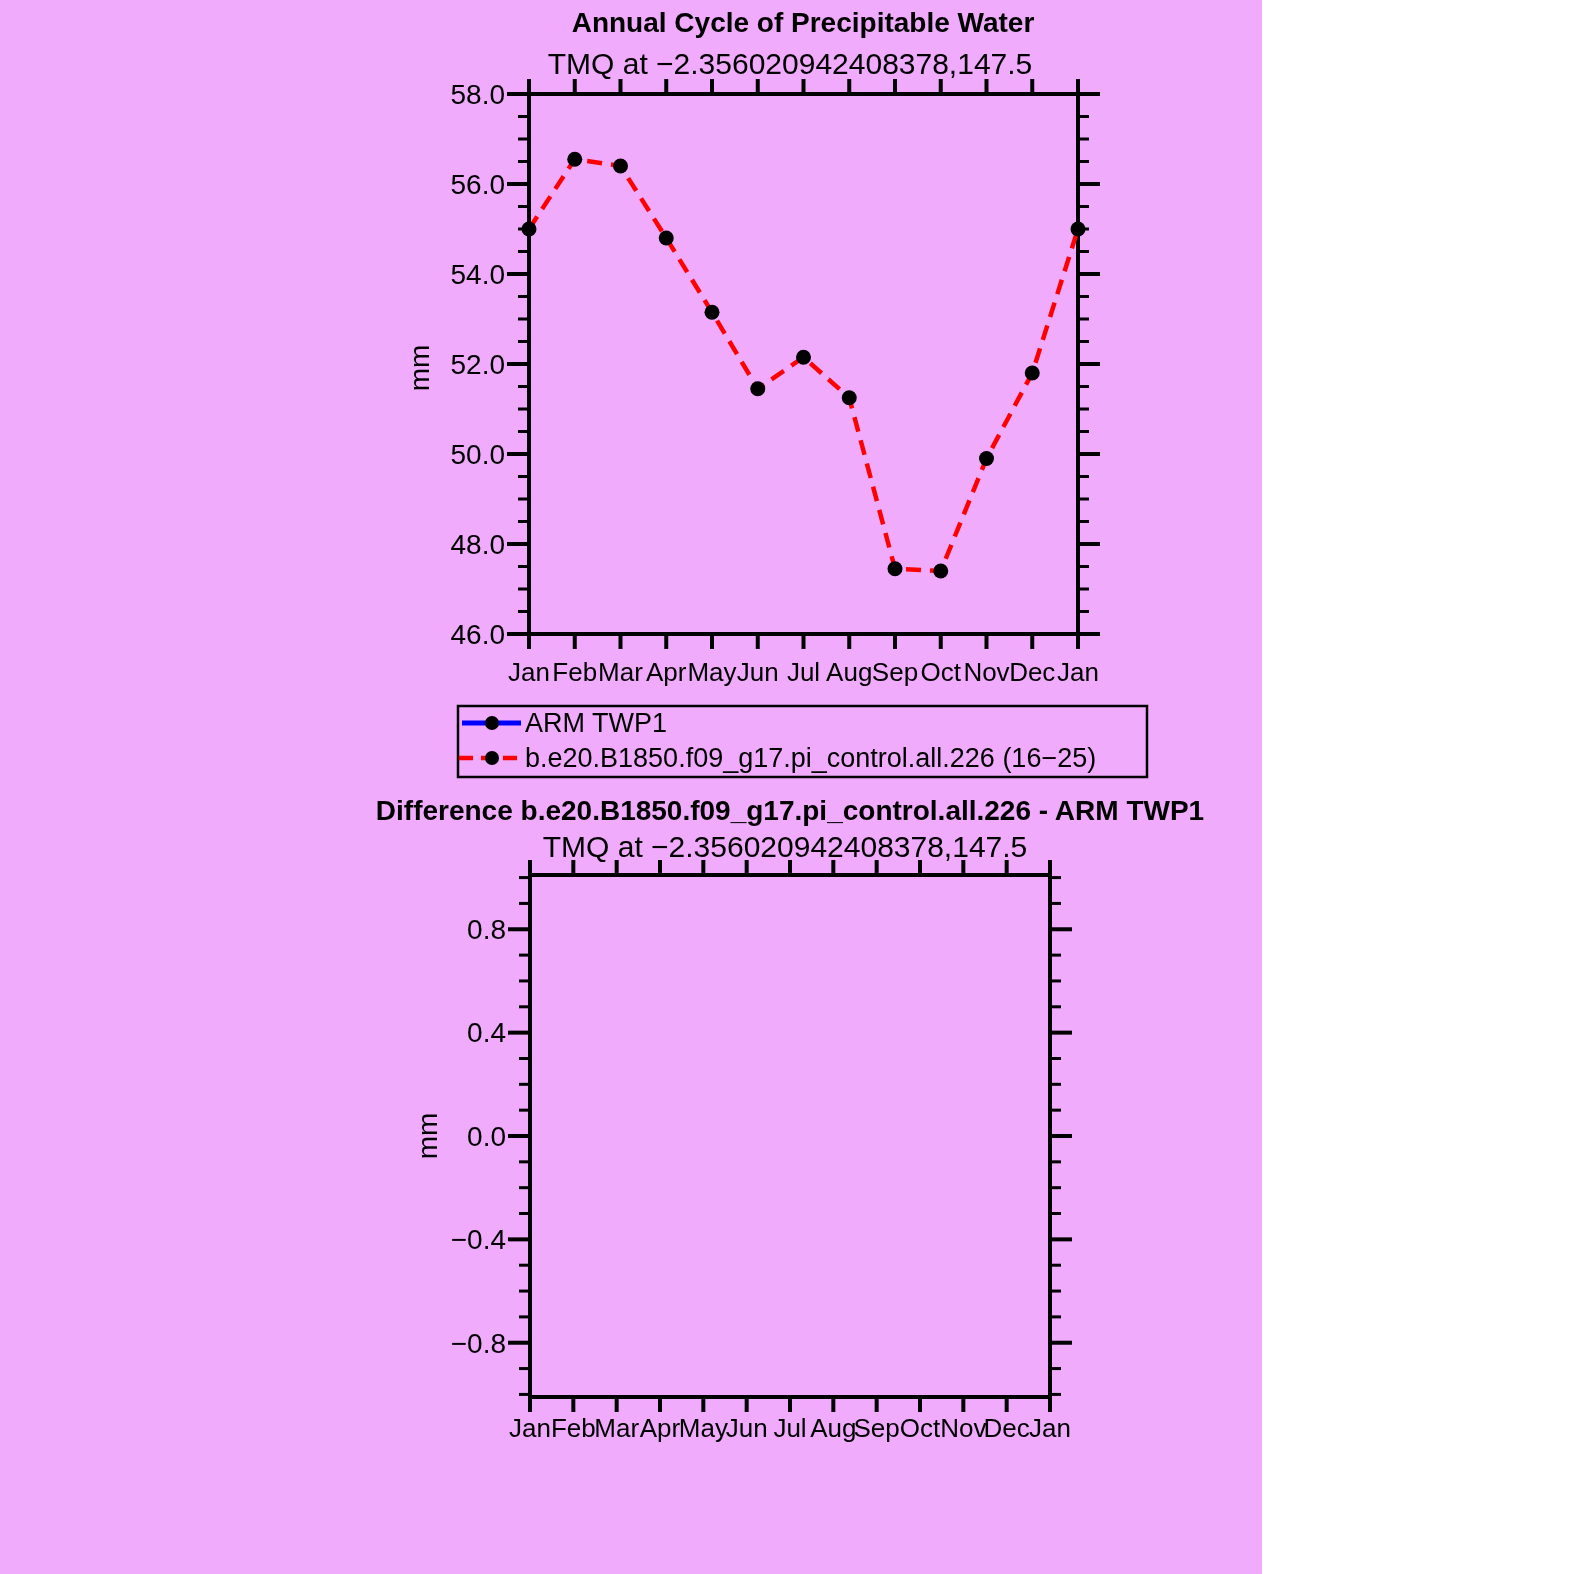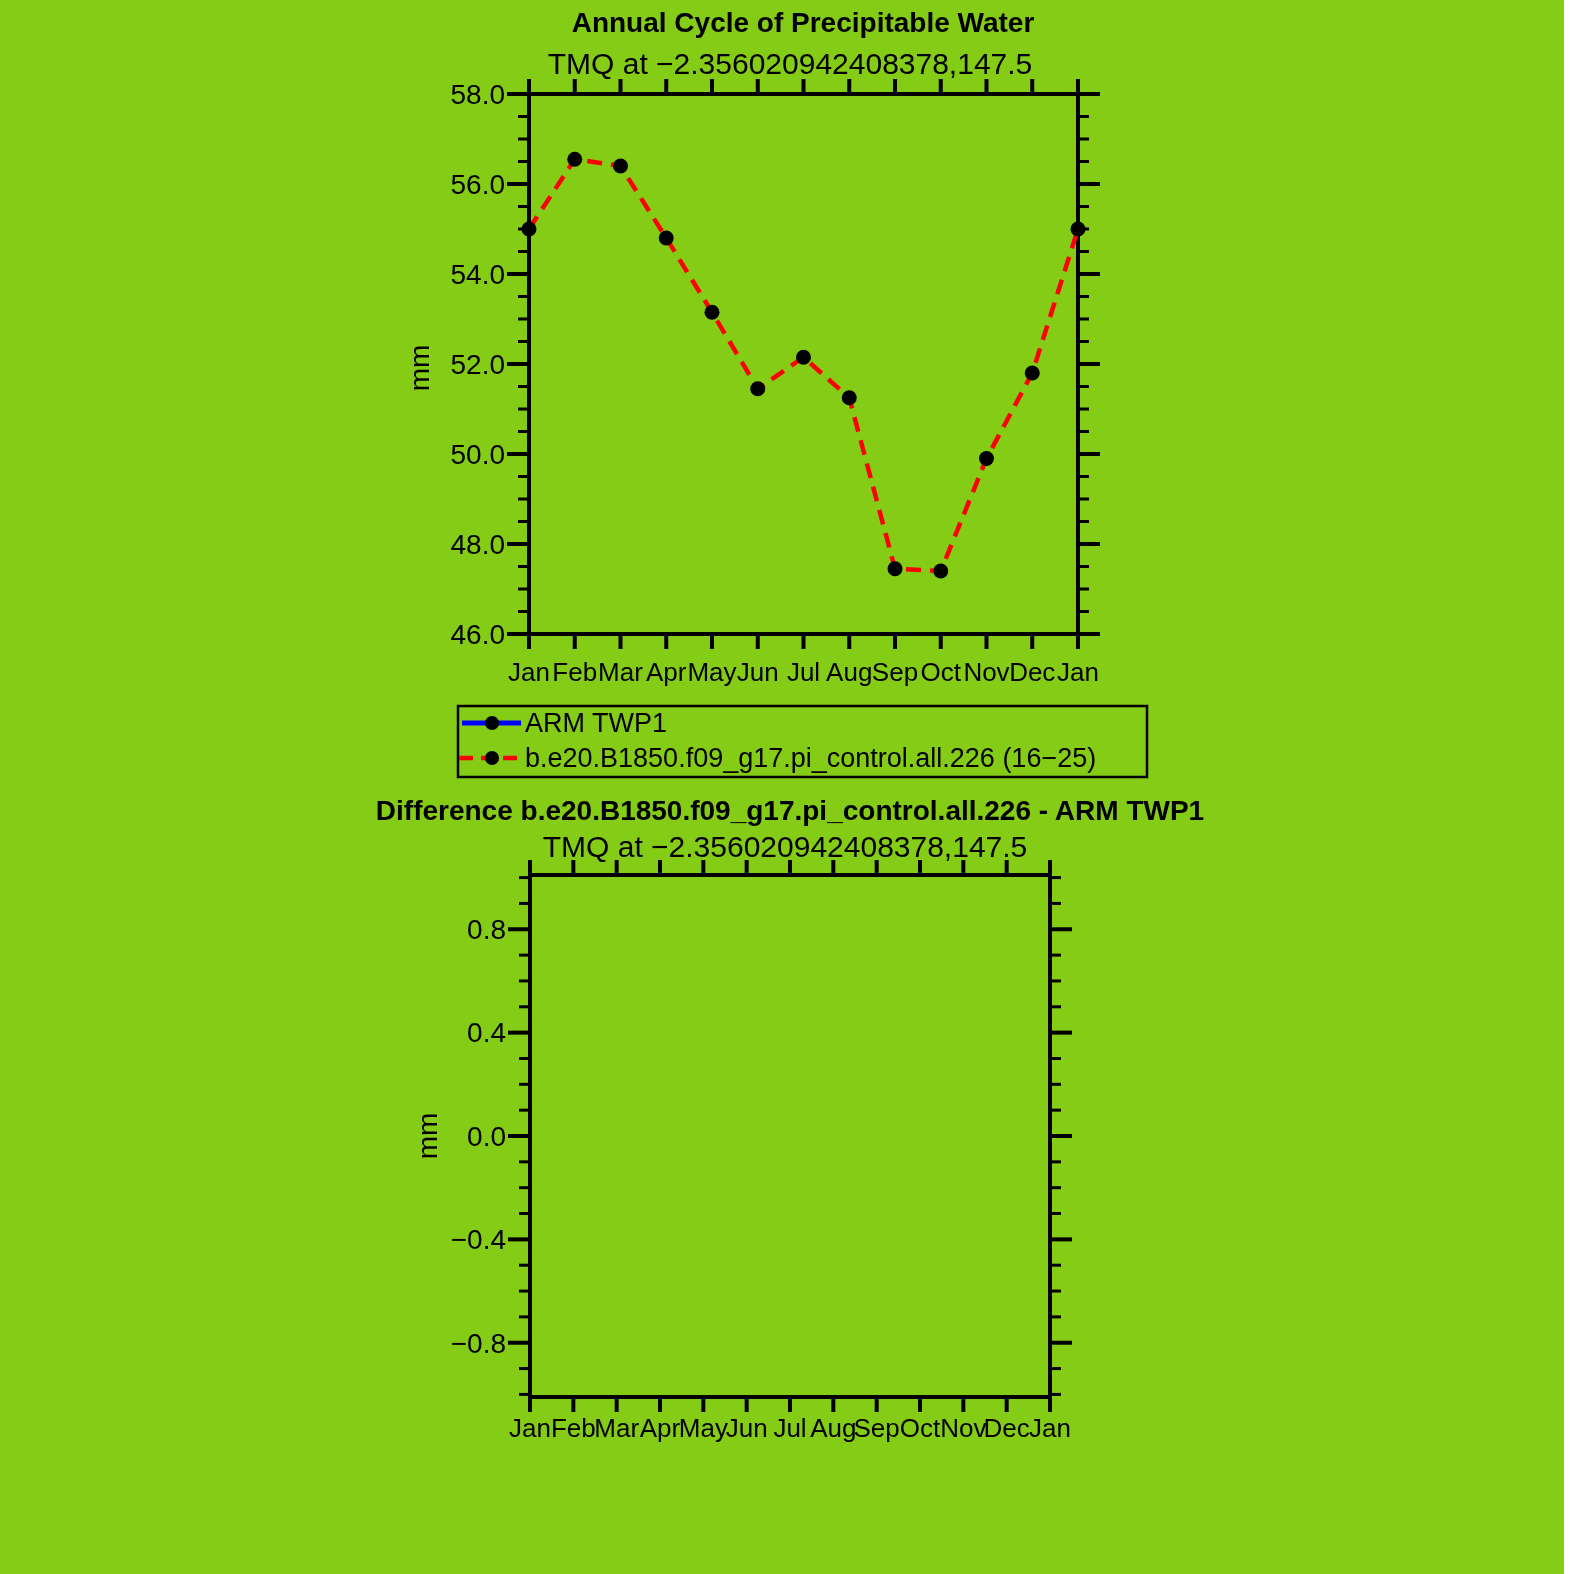--- a/index.html
+++ b/index.html
@@ -1,16 +1,16 @@
 <!DOCTYPE html>
 <html><head>
 <meta charset="utf-8">
 <style>
   html,body{margin:0;padding:0;background:#ffffff;}
-  .figure-wrap{position:relative;width:1564px;height:1574px;background:#84cc16;overflow:hidden;}
+  .figure-wrap{position:relative;width:1262px;height:1574px;background:#f0abfc;overflow:hidden;}
   svg text{fill:#000000;}
   .t-title{font:bold 28px "Liberation Sans",sans-serif;}
   .t-sub{font:30px "Liberation Sans",sans-serif;}
   .t-ytick{font:28px "Liberation Sans",sans-serif;}
   .t-month{font:26px "Liberation Sans",sans-serif;}
   .t-ylab{font:28px "Liberation Sans",sans-serif;}
   .t-leg{font:27px "Liberation Sans",sans-serif;}
 </style>
 </head>
 <body>

